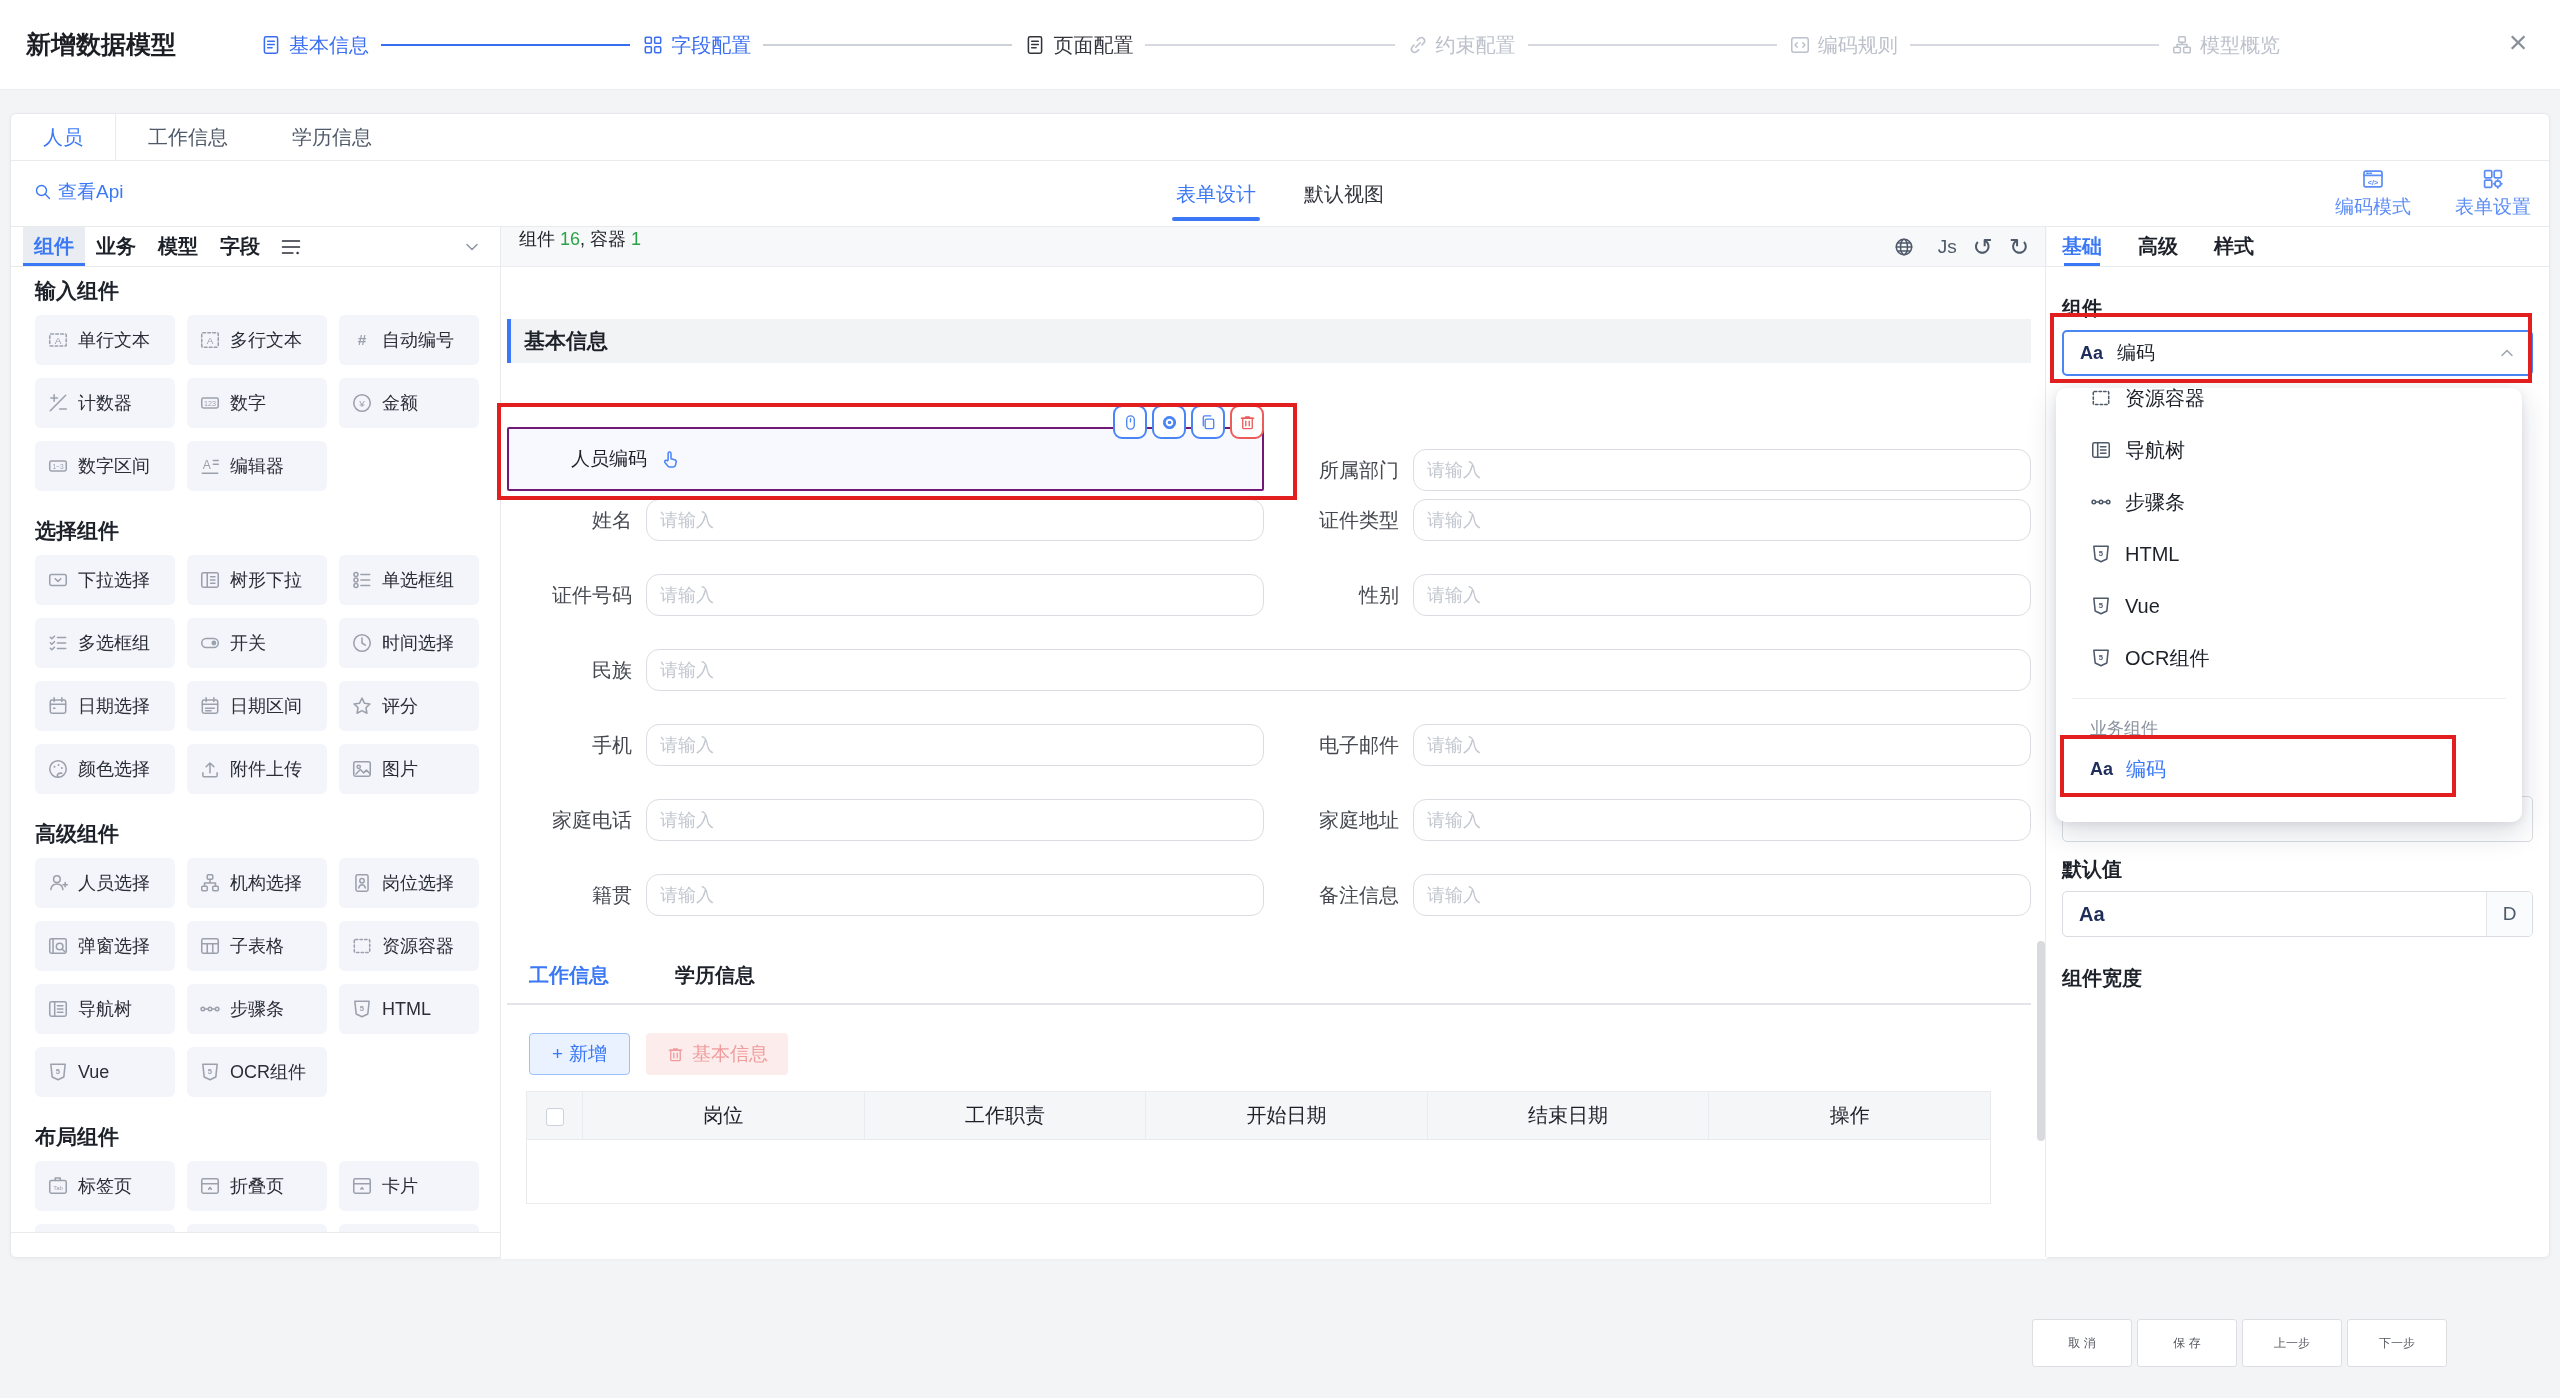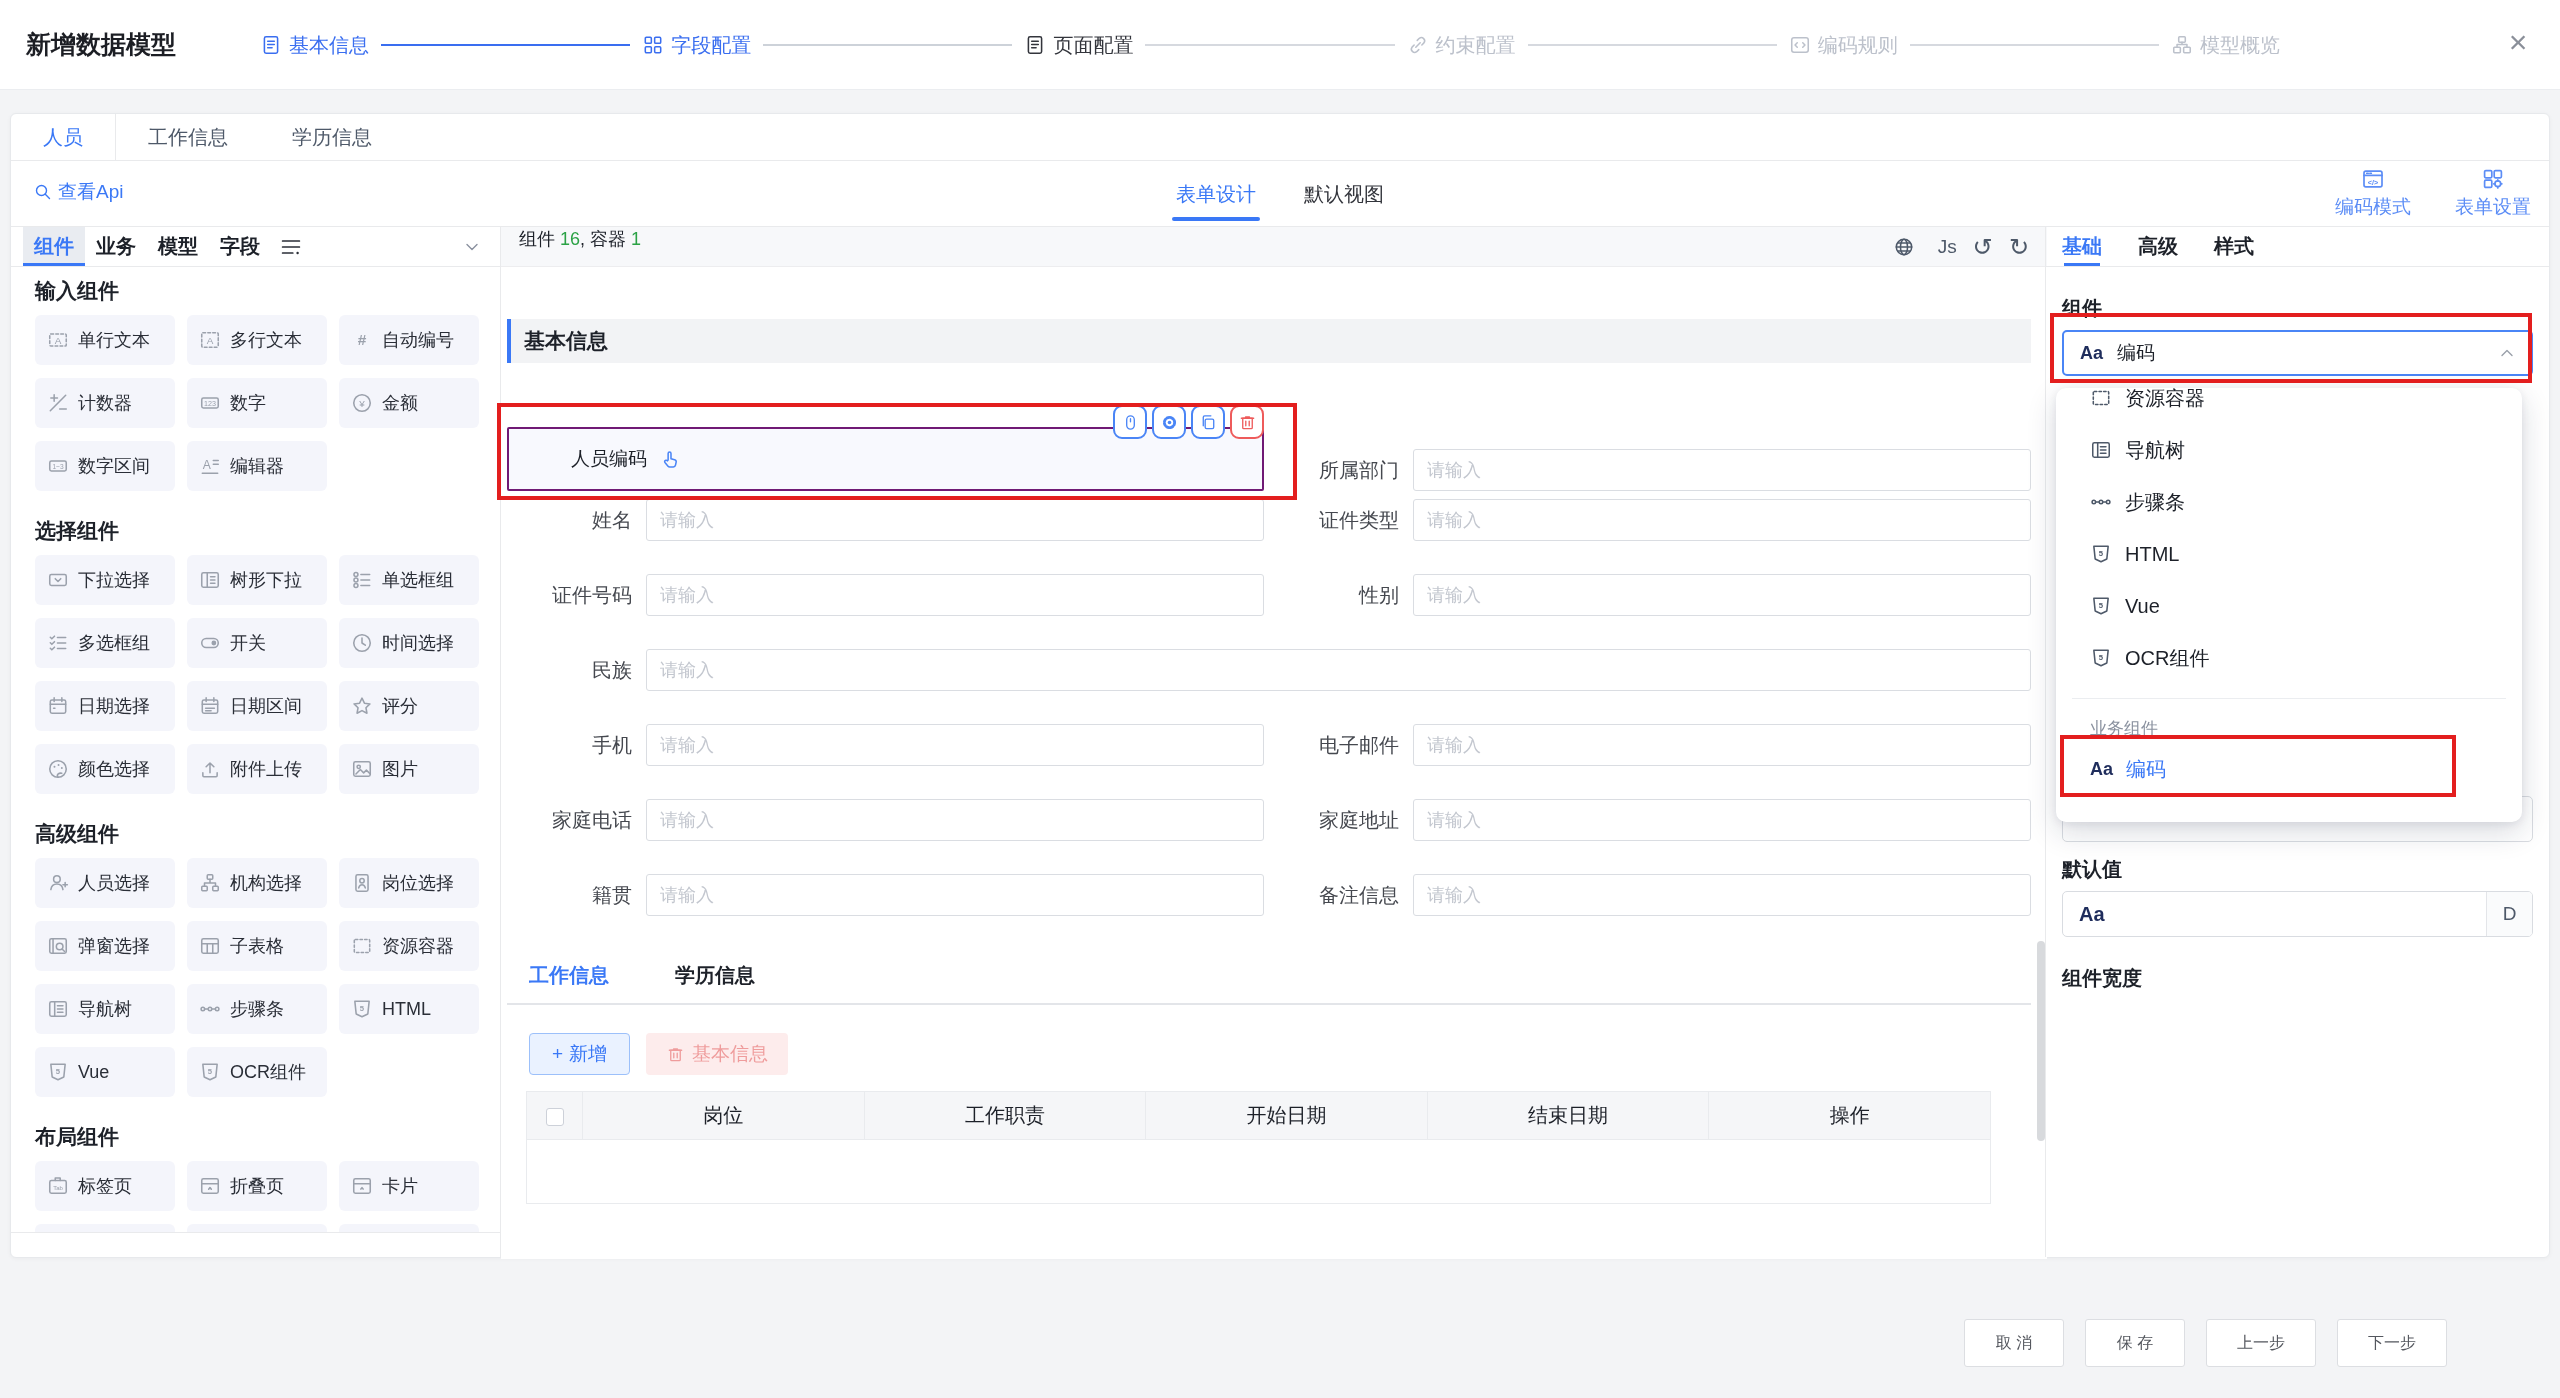--- a/index.html
+++ b/index.html
@@ -70,21 +70,21 @@
   .sec-bar { margin:52px 16px 0 6px; height:44px; background:#f2f3f5; border-left:4px solid #3a78f6; display:flex; align-items:center; padding-left:13px; font-size:21px; font-weight:bold; color:#1d2129; }
 
   .frows { margin:0 16px 0 6px; }
   .frow { display:flex; gap:10px; }
   .frow.first { margin-top:64px; }
   .frow.second { margin-top:8px; }
   .frow.normal { margin-top:33px; }
   .fcell { flex:1 1 0; display:flex; align-items:flex-end; }
   .field { display:flex; align-items:center; width:100%; }
   .field .flabel { width:125px; text-align:right; margin-right:14px; font-size:20px; color:#45484f; white-space:nowrap; flex:0 0 auto; }
-  .field .finput { flex:1 1 auto; height:42px; border:1px solid #dadde2; border-radius:3px; background:#fff; display:flex; align-items:center; padding:0 13px; gap:8px; }
+  .field .finput { flex:1 1 auto; height:42px; border:1px solid #dadde2; border-radius:13px; background:#fff; display:flex; align-items:center; padding:0 13px; gap:8px; }
   .field .finput input { border:none; outline:none; width:100%; font-size:18px; color:#333; background:transparent; font-family:inherit; }
   .field .finput input::placeholder { color:#c3c7cf; }
   .field .finput .cal-ic { width:20px; height:20px; color:#b6bac2; flex:0 0 auto; }
 
   .sel-comp { position:relative; width:100%; height:64px; background:#f8f9fe; border:2px solid #701a75; border-radius:2px; display:flex; align-items:center; padding-left:62px; gap:12px; }
   .sel-comp .sc-label { font-size:19px; color:#1d2129; }
   .sel-comp .hand-ic { width:22px; height:22px; color:#4a85f6; }
   .sc-toolbar { position:absolute; right:-2px; top:-24px; display:flex; gap:5px; }
   .sc-btn { width:34px; height:34px; border-radius:9px; background:#fff; border:2px solid #4a85f6; color:#4a85f6; display:flex; align-items:center; justify-content:center; cursor:pointer; }
   .sc-btn .ic { width:19px; height:19px; }
@@ -140,21 +140,21 @@
   .p-item.business .b-label { font-size:20px; color:#3a78f6; }
 
   
   .redbox { position:absolute; border:4px solid #e31e1e; z-index:60; pointer-events:none; }
   #rb-comp { left:497px; top:403px; width:800px; height:97px; }
   #rb-select { left:2050px; top:313px; width:482px; height:70px; }
   #rb-bizitem { left:2060px; top:735px; width:396px; height:62px; }
 
   
   .footer-btns { position:absolute; right:113px; top:1319px; display:flex; gap:5px; z-index:5; }
-  .fbtn { height:48px; background:#fff; border:1px solid #dcdee2; border-radius:3px; font-size:16px; color:#54575e; display:flex; align-items:center; justify-content:center; cursor:pointer; padding:0 30px; min-width:100px;margin-left:16px; }
+  .fbtn { height:48px; background:#fff; border:1px solid #dcdee2; border-radius:3px; font-size:12px; color:#54575e; display:flex; align-items:center; justify-content:center; cursor:pointer; padding:0 30px; min-width:100px; }
 </style>
 </head>
 <body>
 
 <div class="page">
 
   <header class="topbar">
     <div class="win-title">新增数据模型</div>
     <div class="steps" id="steps">
         <div class="step done">

